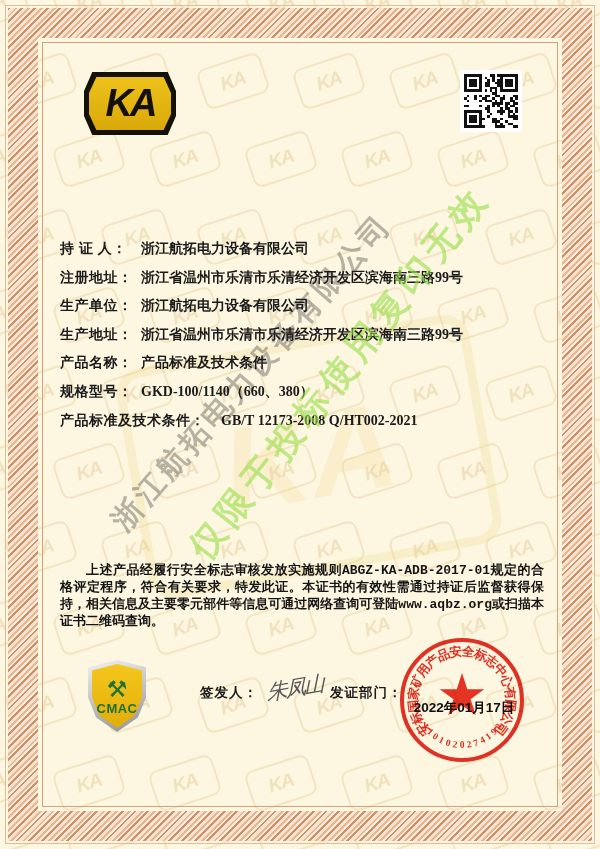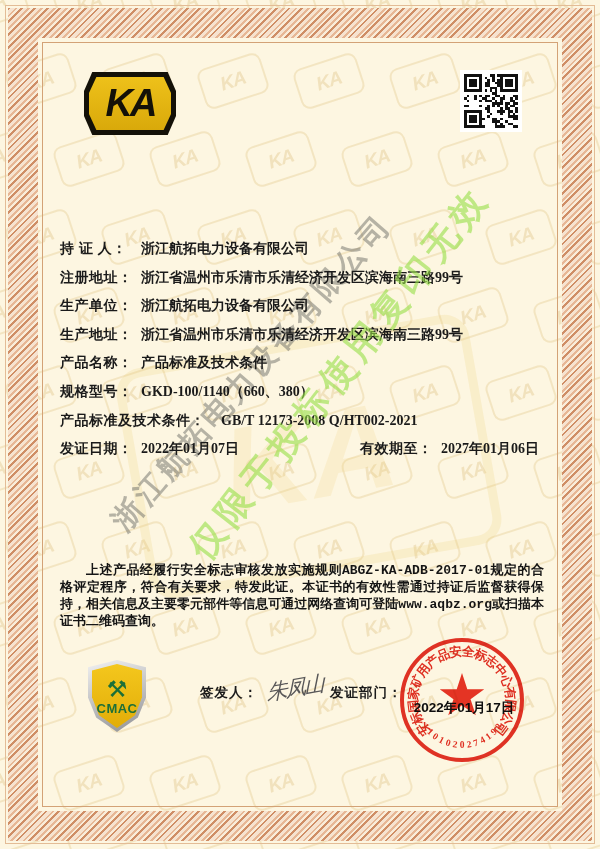--- a/index.html
+++ b/index.html
@@ -813,30 +813,20 @@
       <span class="fvalue">产品标准及技术条件</span>
     </div>
     <div class="frow">
       <span class="flabel fixed">规格型号：</span>
       <span class="fvalue">GKD-100/1140（660、380）</span>
     </div>
     <div class="frow">
       <span class="flabel">产品标准及技术条件：</span>
       <span class="fvalue" style="margin-left:16px">GB/T 12173-2008 Q/HT002-2021</span>
     </div>
-    <div class="frow">
-      <span class="pair first">
-        <span class="flabel fixed">发证日期：</span>
-        <span class="fvalue">2022年01月07日</span>
-      </span>
-      <span class="pair second">
-        <span class="flabel fixed">有效期至：</span>
-        <span class="fvalue">2027年01月06日</span>
-      </span>
-    </div>
   </div>
 
   <div class="paragraph">上述产品经履行安全标志审核发放实施规则ABGZ-KA-ADB-2017-01规定的合格评定程序，符合有关要求，特发此证。本证书的有效性需通过持证后监督获得保持，相关信息及主要零元部件等信息可通过网络查询可登陆www.aqbz.org或扫描本证书二维码查询。</div>
 
   <div class="wm wm-company">浙江航拓电力设备有限公司</div>
   <div class="wm wm-notice">仅限于投标使用复印无效</div>
 
   <div class="cmac">
     <div class="cmac-inner">
       <span class="emblem">⚒</span>

